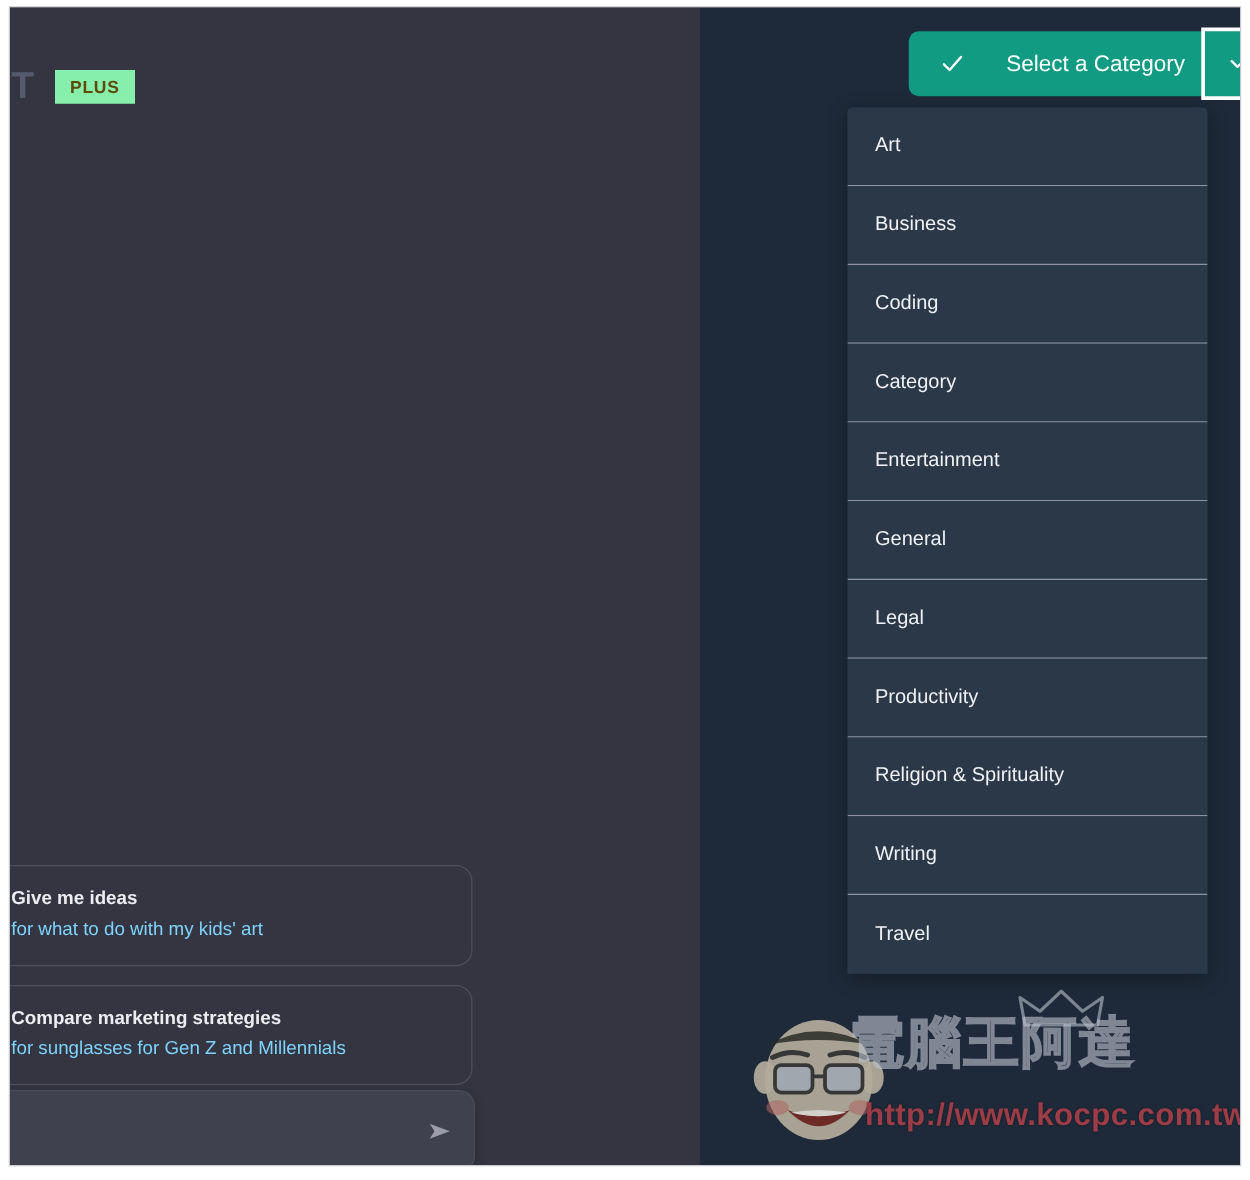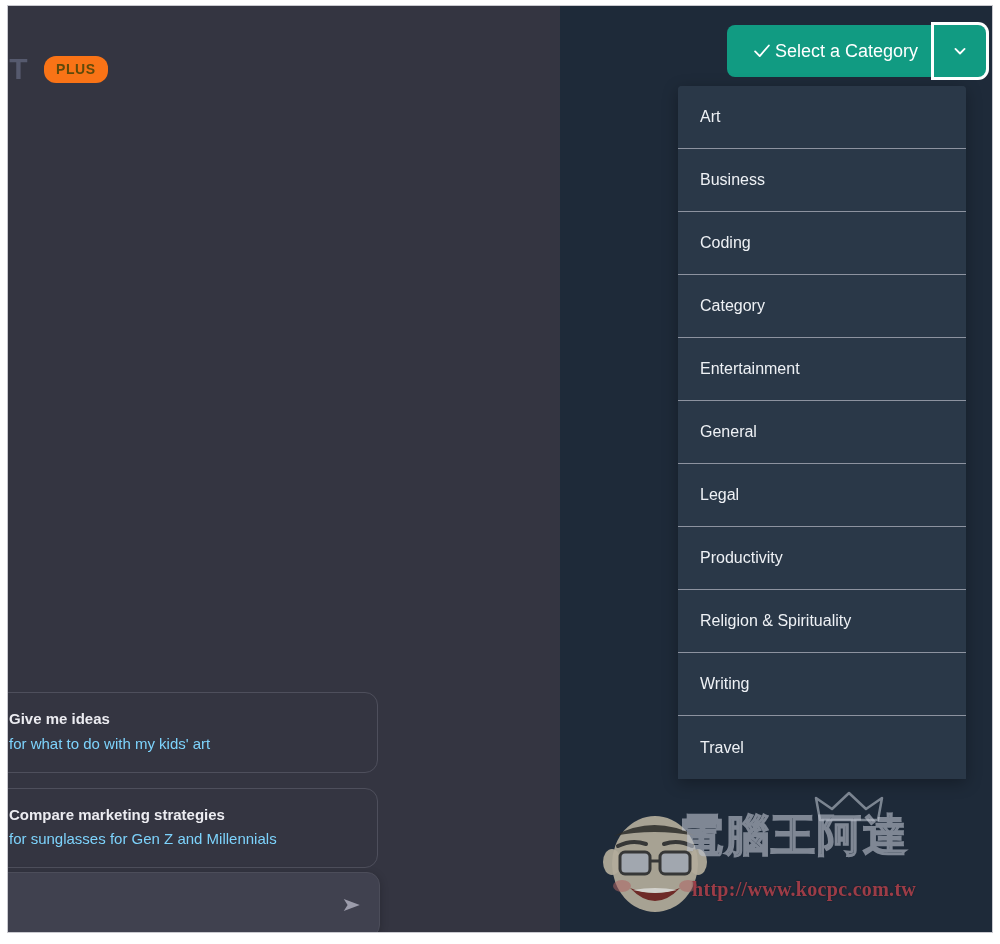--- a/index.html
+++ b/index.html
@@ -52,27 +52,27 @@
     font-weight: 700;
     color: #565a6e;
     letter-spacing: .5px;
     line-height: 1;
     white-space: nowrap;
     overflow: hidden;
     width: 38px;
     direction: rtl;
   }
   #plus-badge {
-    background: #f97316;
+    background: #86efac;
     color: #5f4a0a;
     font-size: 14px;
     font-weight: 700;
     letter-spacing: .6px;
     padding: 6px 12px 7px;
-    border-radius: 12px;
+    border-radius: 0;
     line-height: 1;
   }
 
   
   #suggestions {
     position: absolute;
     left: -44px;
     top: 686px;
     width: 414px;
     display: flex;
@@ -157,21 +157,21 @@
     top: 19px;
     height: 52px;
     display: flex;
     align-items: stretch;
     border-radius: 8px;
     overflow: visible;
   }
   #select-category-main {
     display: flex;
     align-items: center;
-    gap: 2px;
+    gap: 32px;
     background: #119b82;
     color: #ffffff;
     border: 0;
     border-radius: 8px 0 0 8px;
     padding: 0 16px 0 24px;
     font-family: "Liberation Sans", sans-serif;
     font-size: 18px;
     cursor: pointer;
     white-space: nowrap;
   }
@@ -223,22 +223,22 @@
     width: 380px;
     height: 130px;
     pointer-events: none;
     opacity: .85;
   }
   #watermark-url {
     position: absolute;
     left: 92px;
     top: 86px;
     color: #b2404a;
-    font-family: Liberation Serif, serif;
-    font-size: 20px;
+    font-family: Liberation Sans, sans-serif;
+    font-size: 25px;
     font-weight: 700;
     letter-spacing: .3px;
     white-space: nowrap;
     text-shadow: 0 0 2px rgba(0,0,0,.5);
   }
   #watermark-brand {
     position: absolute;
     left: 79px;
     top: 24px;
     font-family: Liberation Mono, monospace;

